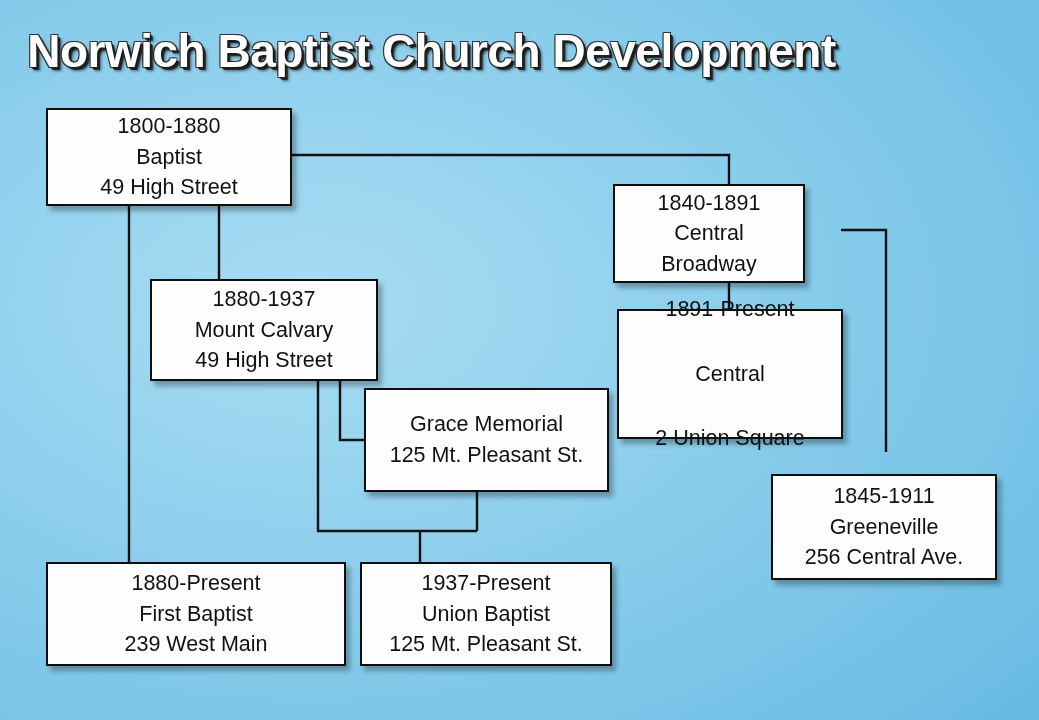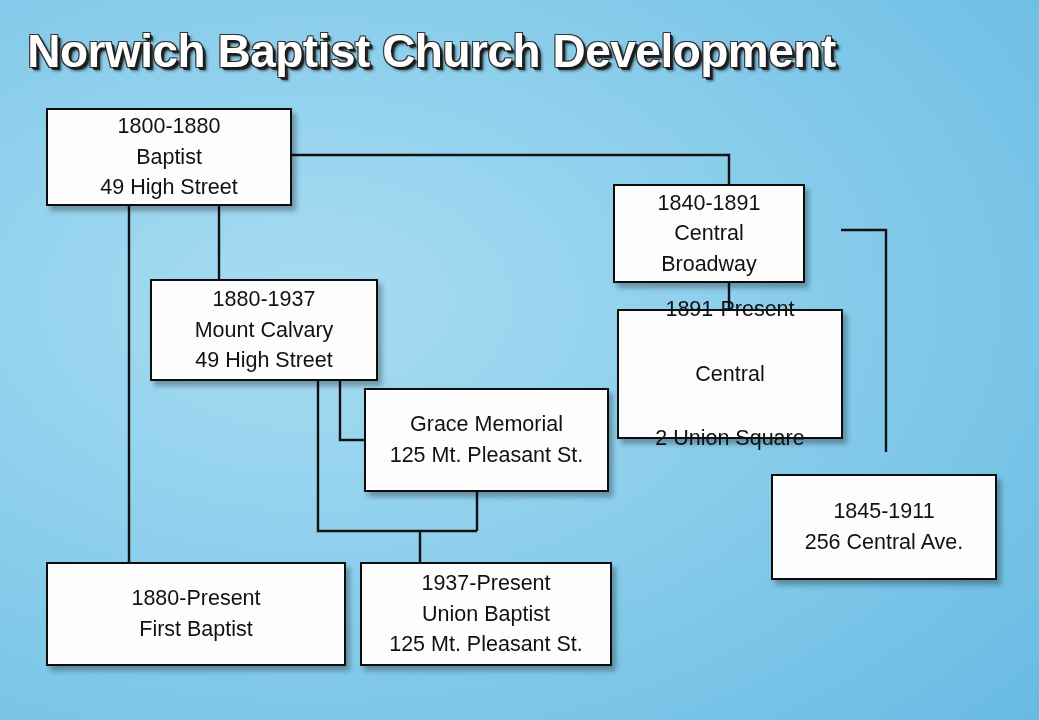--- a/index.html
+++ b/index.html
@@ -146,26 +146,28 @@
   </div>
 
   <div class="node" id="node-4">
     <span class="ln">1891-Present</span>
     <span class="ln">Central</span>
     <span class="ln">2 Union Square</span>
   </div>
 
   <div class="node" id="node-5">
     <span class="ln">1845-1911</span>
+    <span class="ln">Greeneville</span>
     <span class="ln">256 Central Ave.</span>
   </div>
 
   <div class="node" id="node-6">
     <span class="ln">1880-Present</span>
     <span class="ln">First Baptist</span>
+    <span class="ln">239 West Main</span>
   </div>
 
   <div class="node" id="node-7">
     <span class="ln">1937-Present</span>
     <span class="ln">Union Baptist</span>
     <span class="ln">125 Mt. Pleasant St.</span>
   </div>
 
 </div>
 

